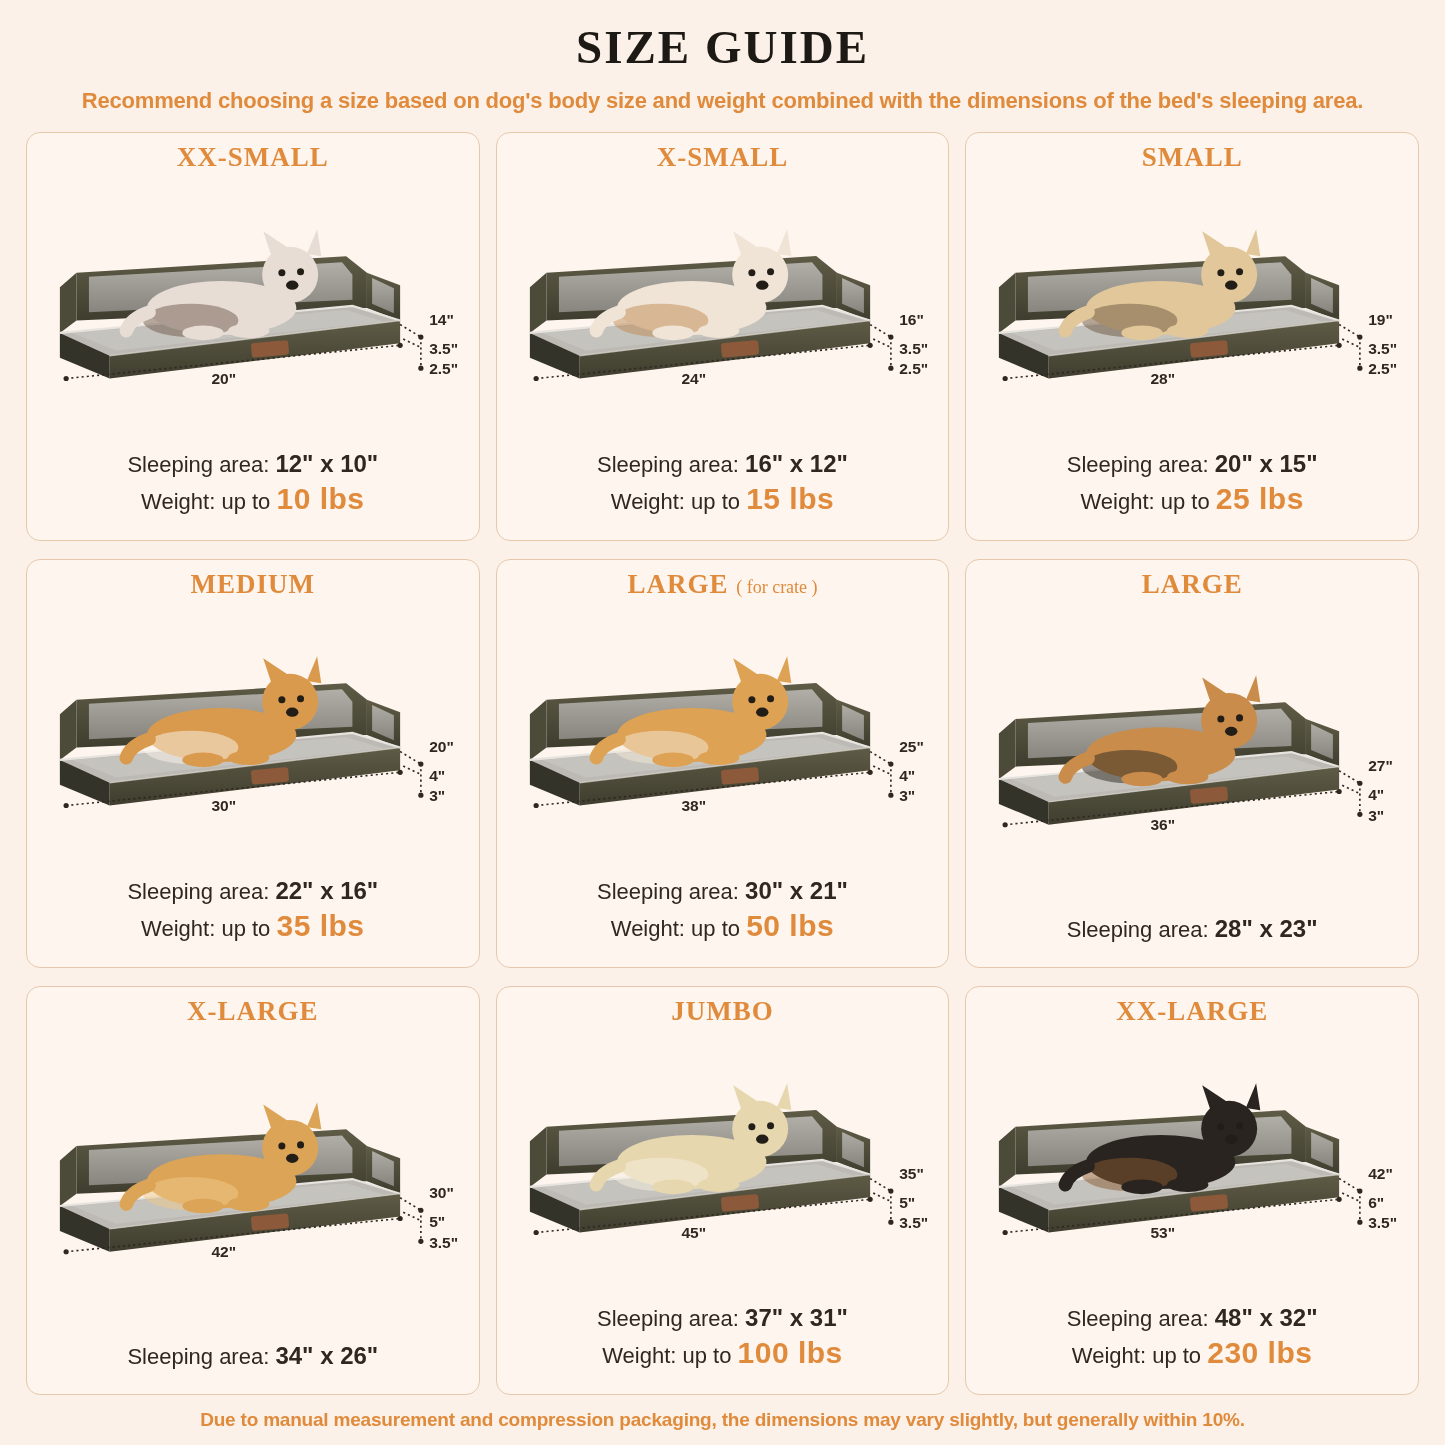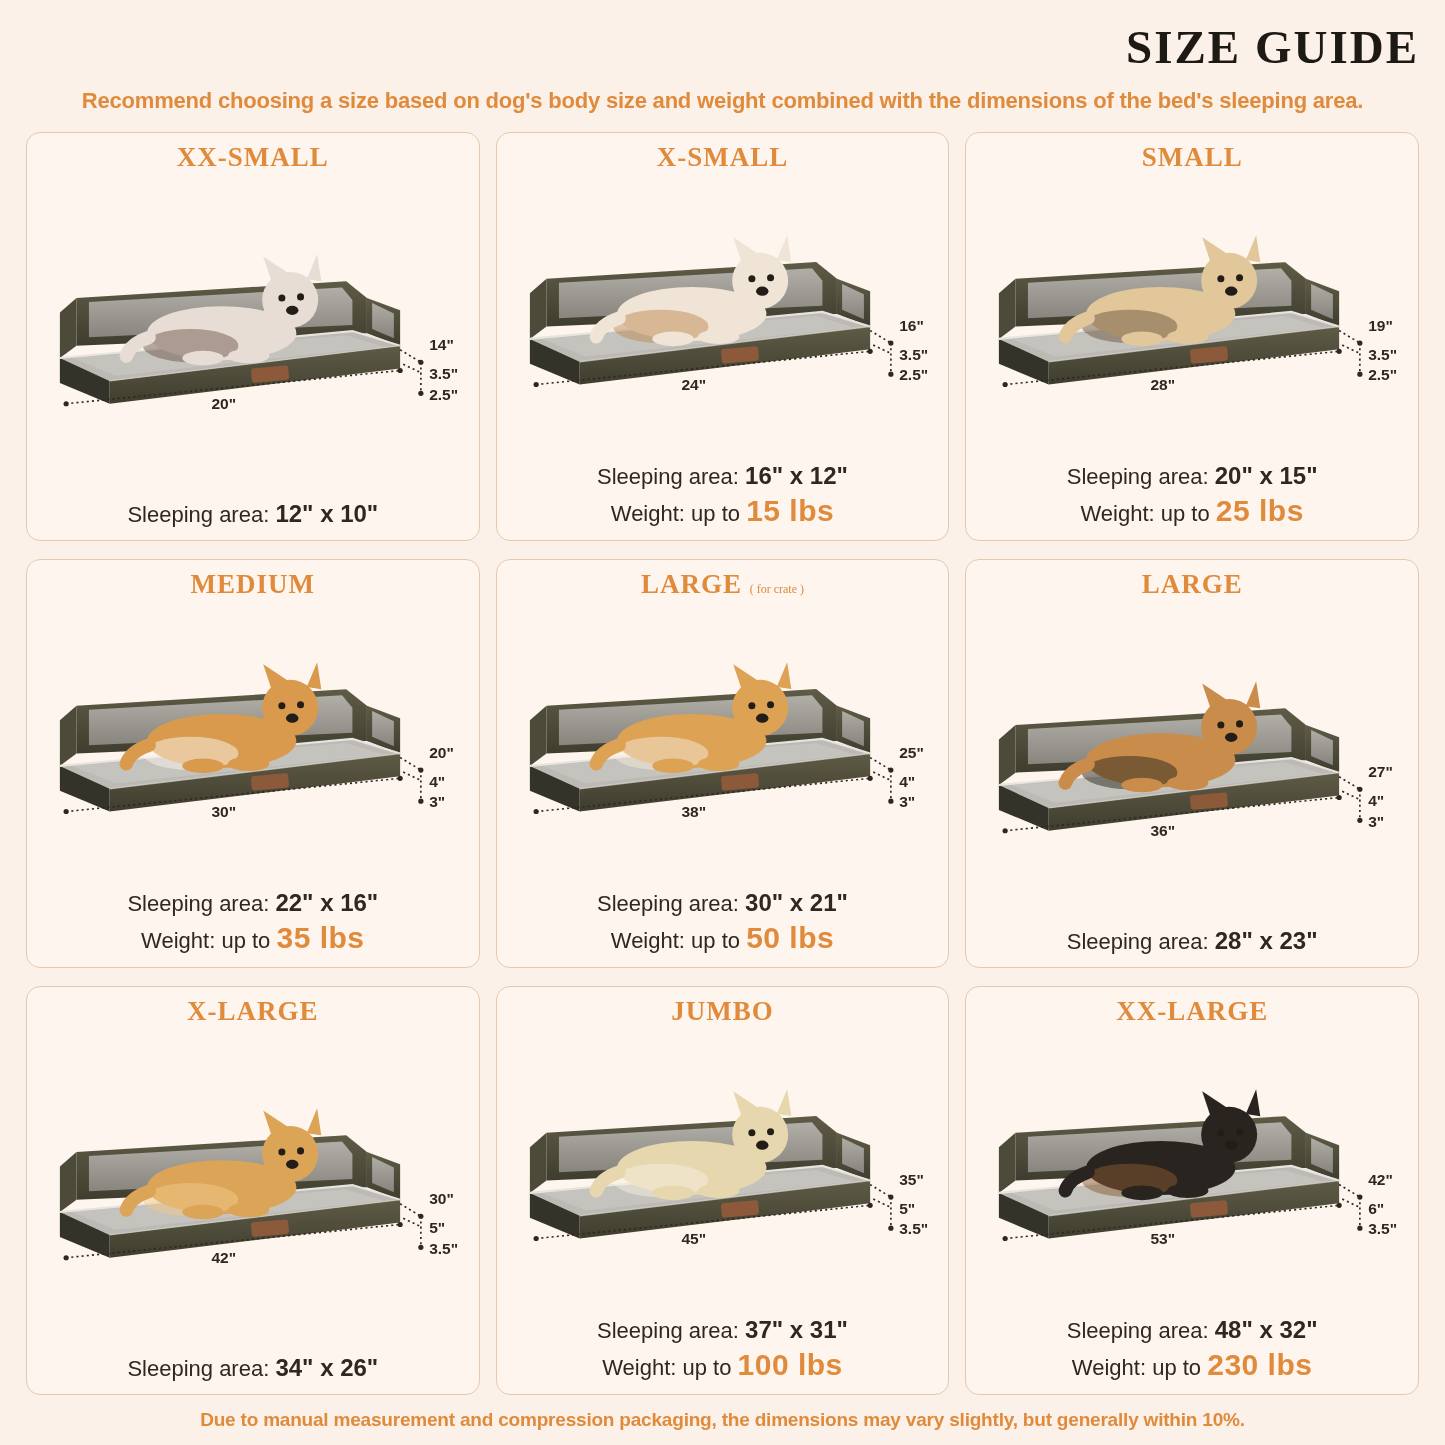--- a/index.html
+++ b/index.html
@@ -16,21 +16,21 @@
   }
   .page {
     width: 1445px;
     height: 1445px;
     box-sizing: border-box;
     padding: 14px 26px 10px 26px;
     display: flex;
     flex-direction: column;
   }
   .title {
-    text-align: right;
+    text-align: center;
     font-family: "Liberation Serif", serif;
     font-size: 47px;
     font-weight: bold;
     letter-spacing: 2px;
     color: #1d1914;
     margin: 6px 0 14px 0;
   }
   .subtitle {
     text-align: center;
     font-size: 22px;
@@ -47,36 +47,36 @@
     gap: 18px 16px;
   }
   .card {
     border: 1.5px solid #e6c9ad;
     border-radius: 14px;
     background: #fdf5ee;
     position: relative;
     display: flex;
     flex-direction: column;
     align-items: center;
-    padding: 10px 8px 8px 8px;
+    padding: 10px 8px 20px 8px;
     box-sizing: border-box;
     overflow: hidden;
   }
   .card-title {
     font-family: "Liberation Serif", serif;
     font-size: 27px;
     font-weight: bold;
     color: #e08a3c;
     letter-spacing: 1px;
     text-align: center;
     line-height: 1.1;
     white-space: nowrap;
   }
   .card-title .note {
-    font-size: 12px;
+    font-size: 18px;
     letter-spacing: 0;
     font-weight: normal;
   }
   .illus {
     flex: 1;
     width: 100%;
     position: relative;
     min-height: 0;
   }
   .illus svg {
@@ -190,20 +190,21 @@
     <circle cx="352" cy="128" r="2.5" fill="#2f281f"></circle>
 
     <text class="dim-text" x="380" y="108">14"</text>
     <text class="dim-text" x="380" y="136">3.5"</text>
     <text class="dim-text" x="380" y="156">2.5"</text>
     <text class="dim-text" x="182" y="165" text-anchor="middle">20"</text>
   </svg>
         </div>
         <div class="specs">
           <div class="spec-line"><span>Sleeping area:</span> <span class="val">12" x 10"</span></div>
+          <div class="spec-line"><span>Weight:</span> <span>up to</span> <span class="lbs">10 lbs</span></div>
         </div>
       </div>
       <div class="card">
         <div class="card-title"><span>X-SMALL</span></div>
         <div class="illus">
   <svg viewBox="0 0 420 190" preserveAspectRatio="xMidYMid meet">
     <defs>
       <linearGradient id="olive1" x1="0" y1="0" x2="0" y2="1">
         <stop offset="0%" stop-color="#5e5b46"></stop>
         <stop offset="100%" stop-color="#3f3d2e"></stop>

